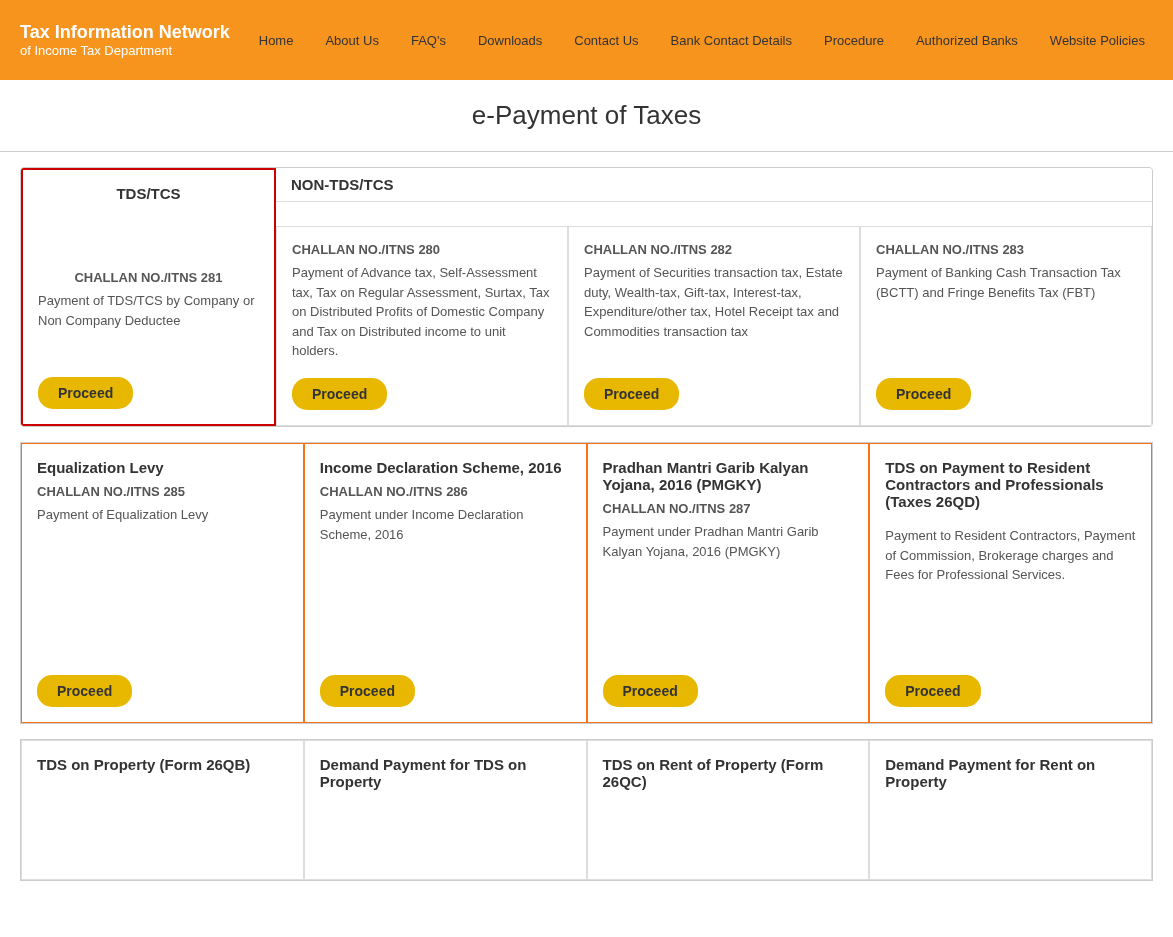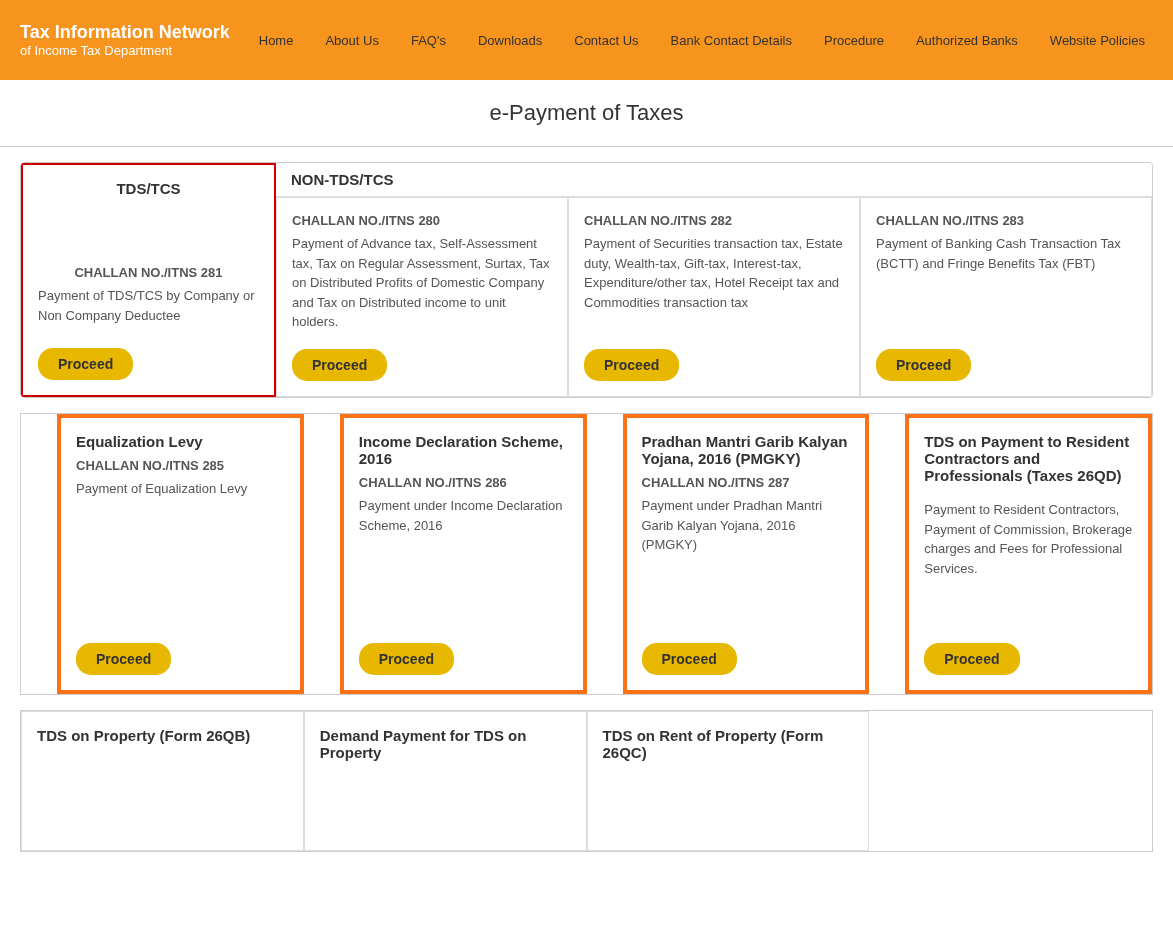--- a/index.html
+++ b/index.html
@@ -38,21 +38,21 @@
       font-size: 13px;
       padding: 4px 8px;
       cursor: pointer;
       white-space: nowrap;
     }
 
     
     .page-title-bar {
       text-align: center;
       padding: 20px;
-      font-size: 22px;
+      font-size: 26px;
       color: #333;
       border-bottom: 1px solid #ccc;
     }
 
     
     .main-content {
       padding: 15px 20px;
     }
 
     
@@ -110,20 +110,21 @@
       padding: 15px;
       display: flex;
       flex-direction: column;
       min-height: 200px;
       background: #fff;
       align-items: center;
     }
     .non-tds-area {
       display: flex;
       flex-direction: column;
+      gap: 24px;
     }
     .non-tds-header {
       padding: 8px 15px;
       font-size: 15px;
       font-weight: bold;
       border-bottom: 1px solid #ddd;
       background: #fff;
     }
     .non-tds-cards {
       display: grid;
@@ -132,27 +133,26 @@
     }
 
     
     .bottom-sections {
       display: grid;
       grid-template-columns: repeat(4, 1fr);
       border: 1px solid #ccc;
       margin-bottom: 15px;
     }
     .bottom-card {
-      border: 4px solid #f97316;
+      border: 1px solid #f97316;
       padding: 15px;
       display: flex;
       flex-direction: column;
       min-height: 280px;
       background: #fff;
-      margin-left: 36px;
     }
 
     .last-sections {
       display: grid;
       grid-template-columns: repeat(4, 1fr);
       border: 1px solid #ccc;
       margin-bottom: 15px;
     }
     .last-card {
       border: 1px solid #ddd;
@@ -275,15 +275,19 @@
     <div style="flex:1;"></div>
   </div>
       <div class="last-card">
     <div class="card-title">Demand Payment for TDS on Property</div>
     <div style="flex:1;"></div>
   </div>
       <div class="last-card">
     <div class="card-title">TDS on Rent of Property (Form 26QC)</div>
     <div style="flex:1;"></div>
   </div>
+      <div class="last-card">
+    <div class="card-title">Demand Payment for Rent on Property</div>
+    <div style="flex:1;"></div>
+  </div>
     </div>
 
 </div>
 
 </body></html>

